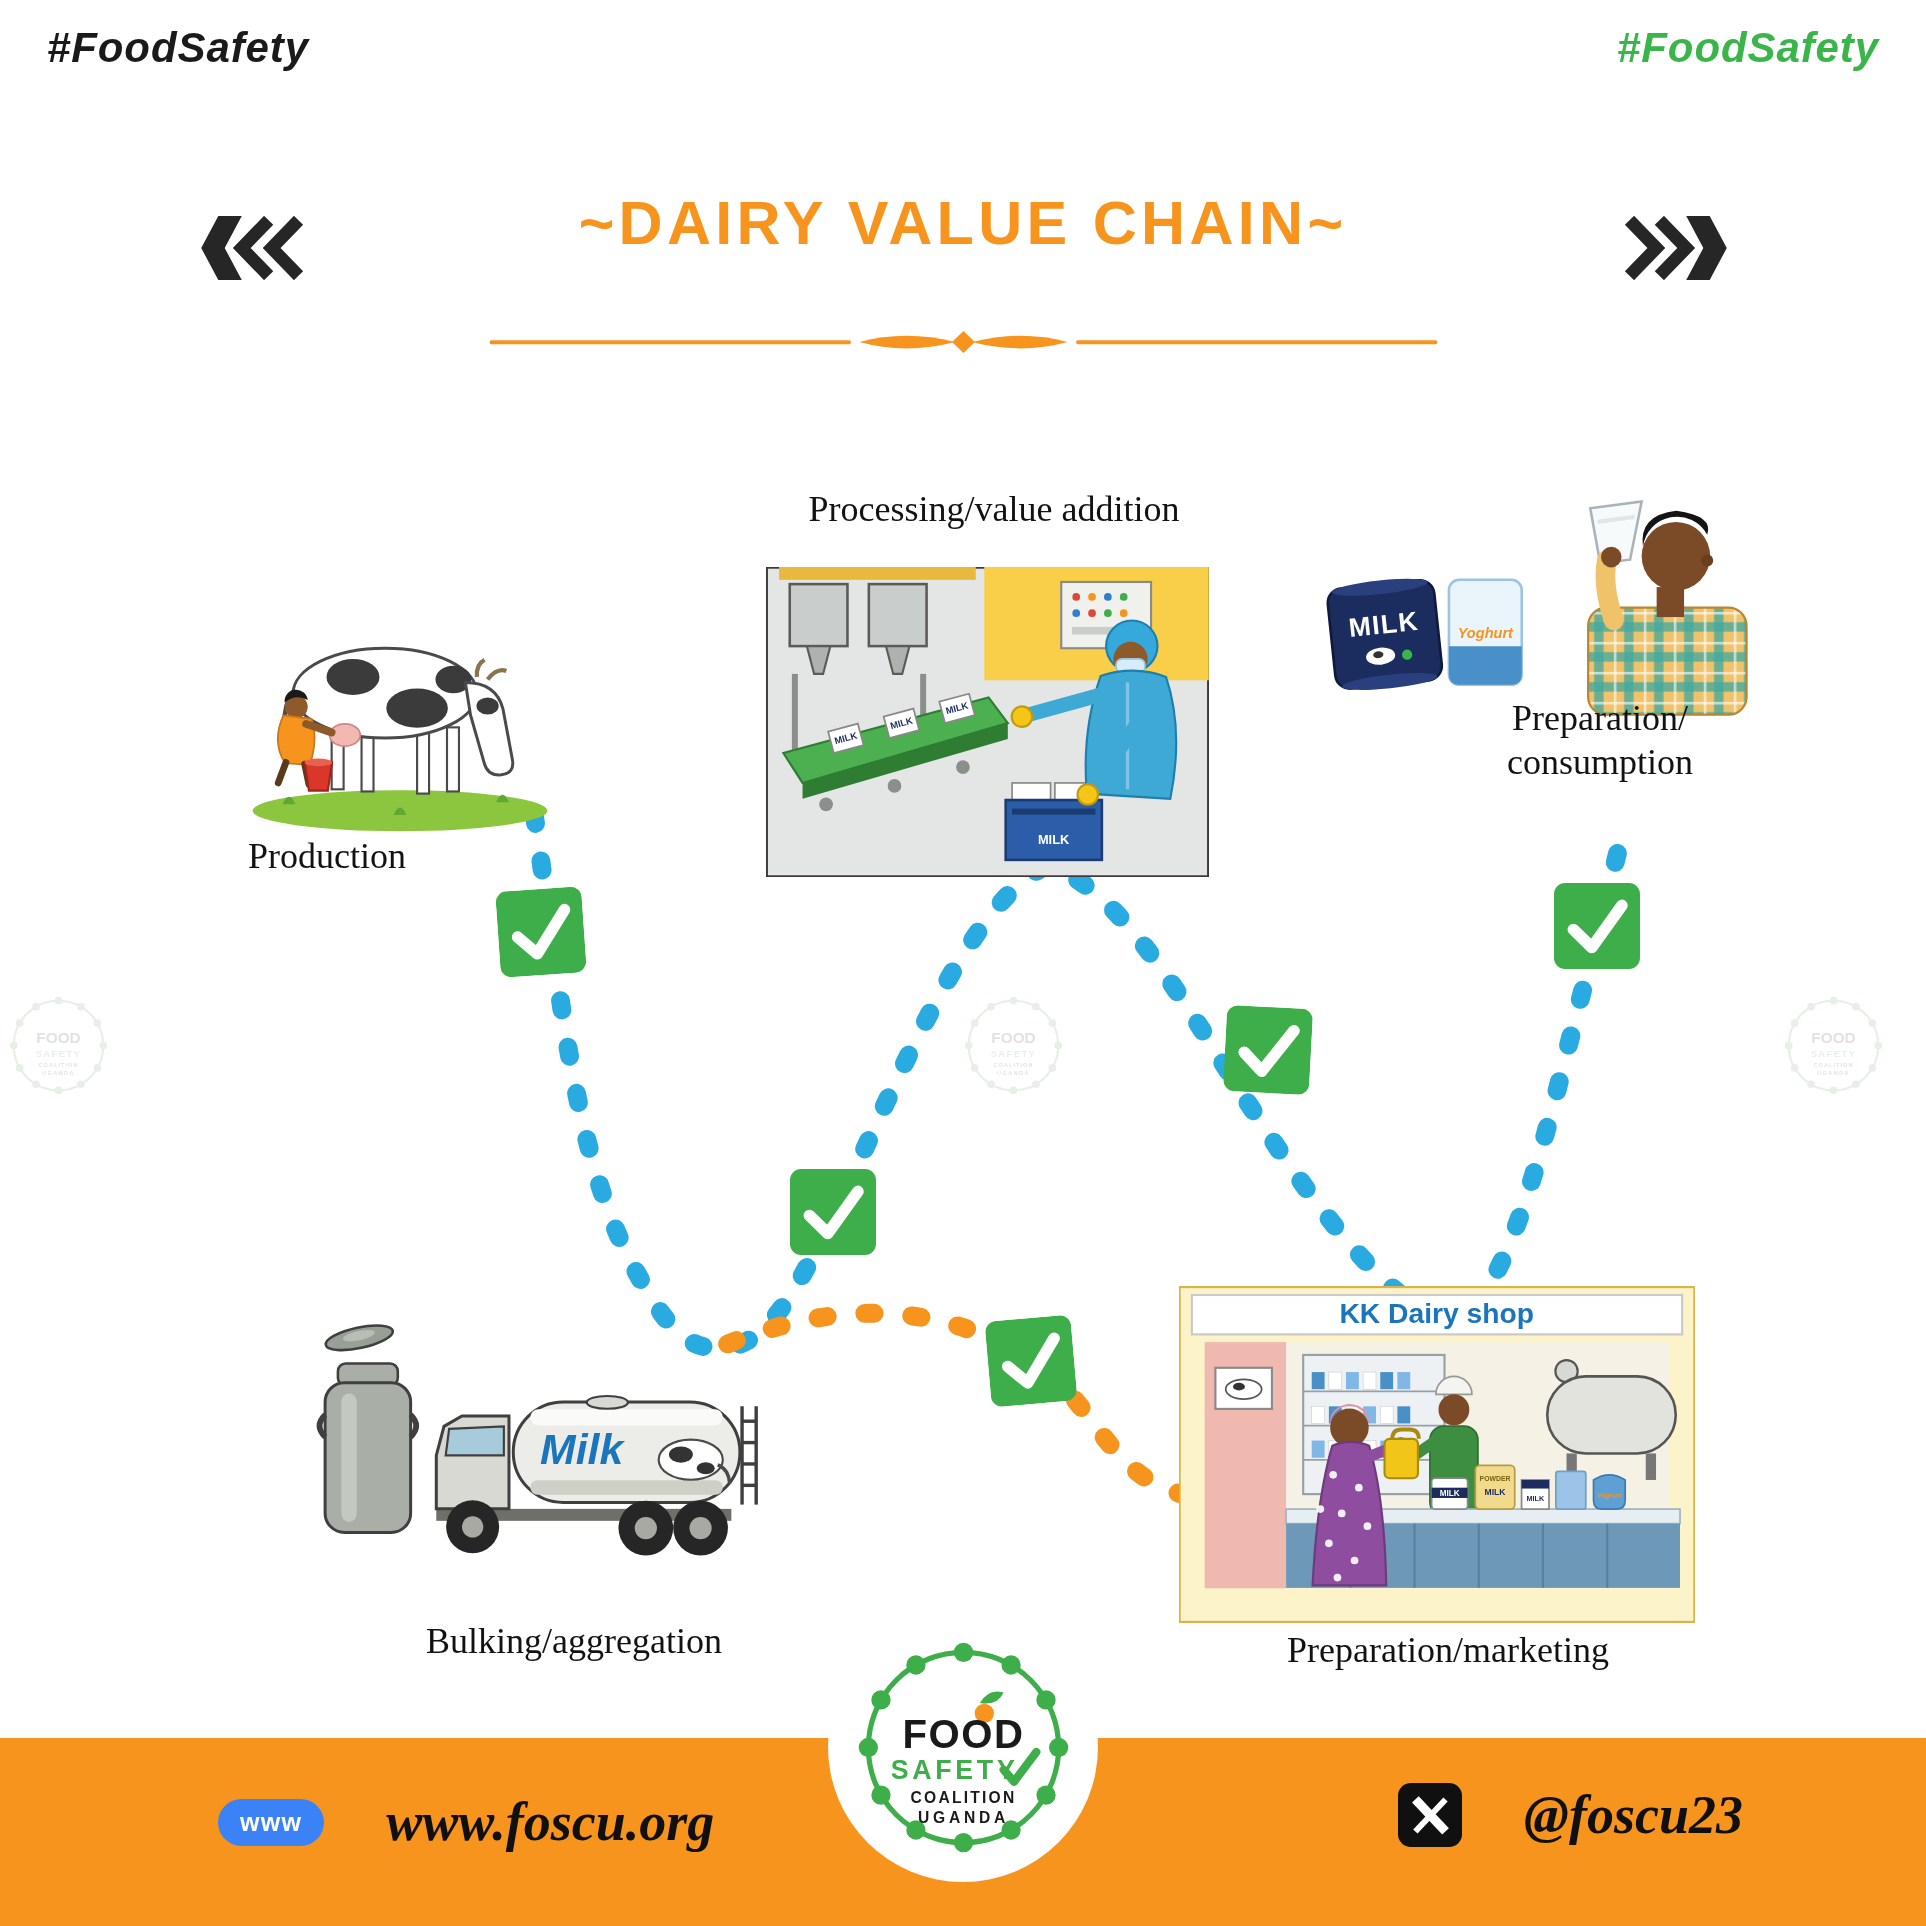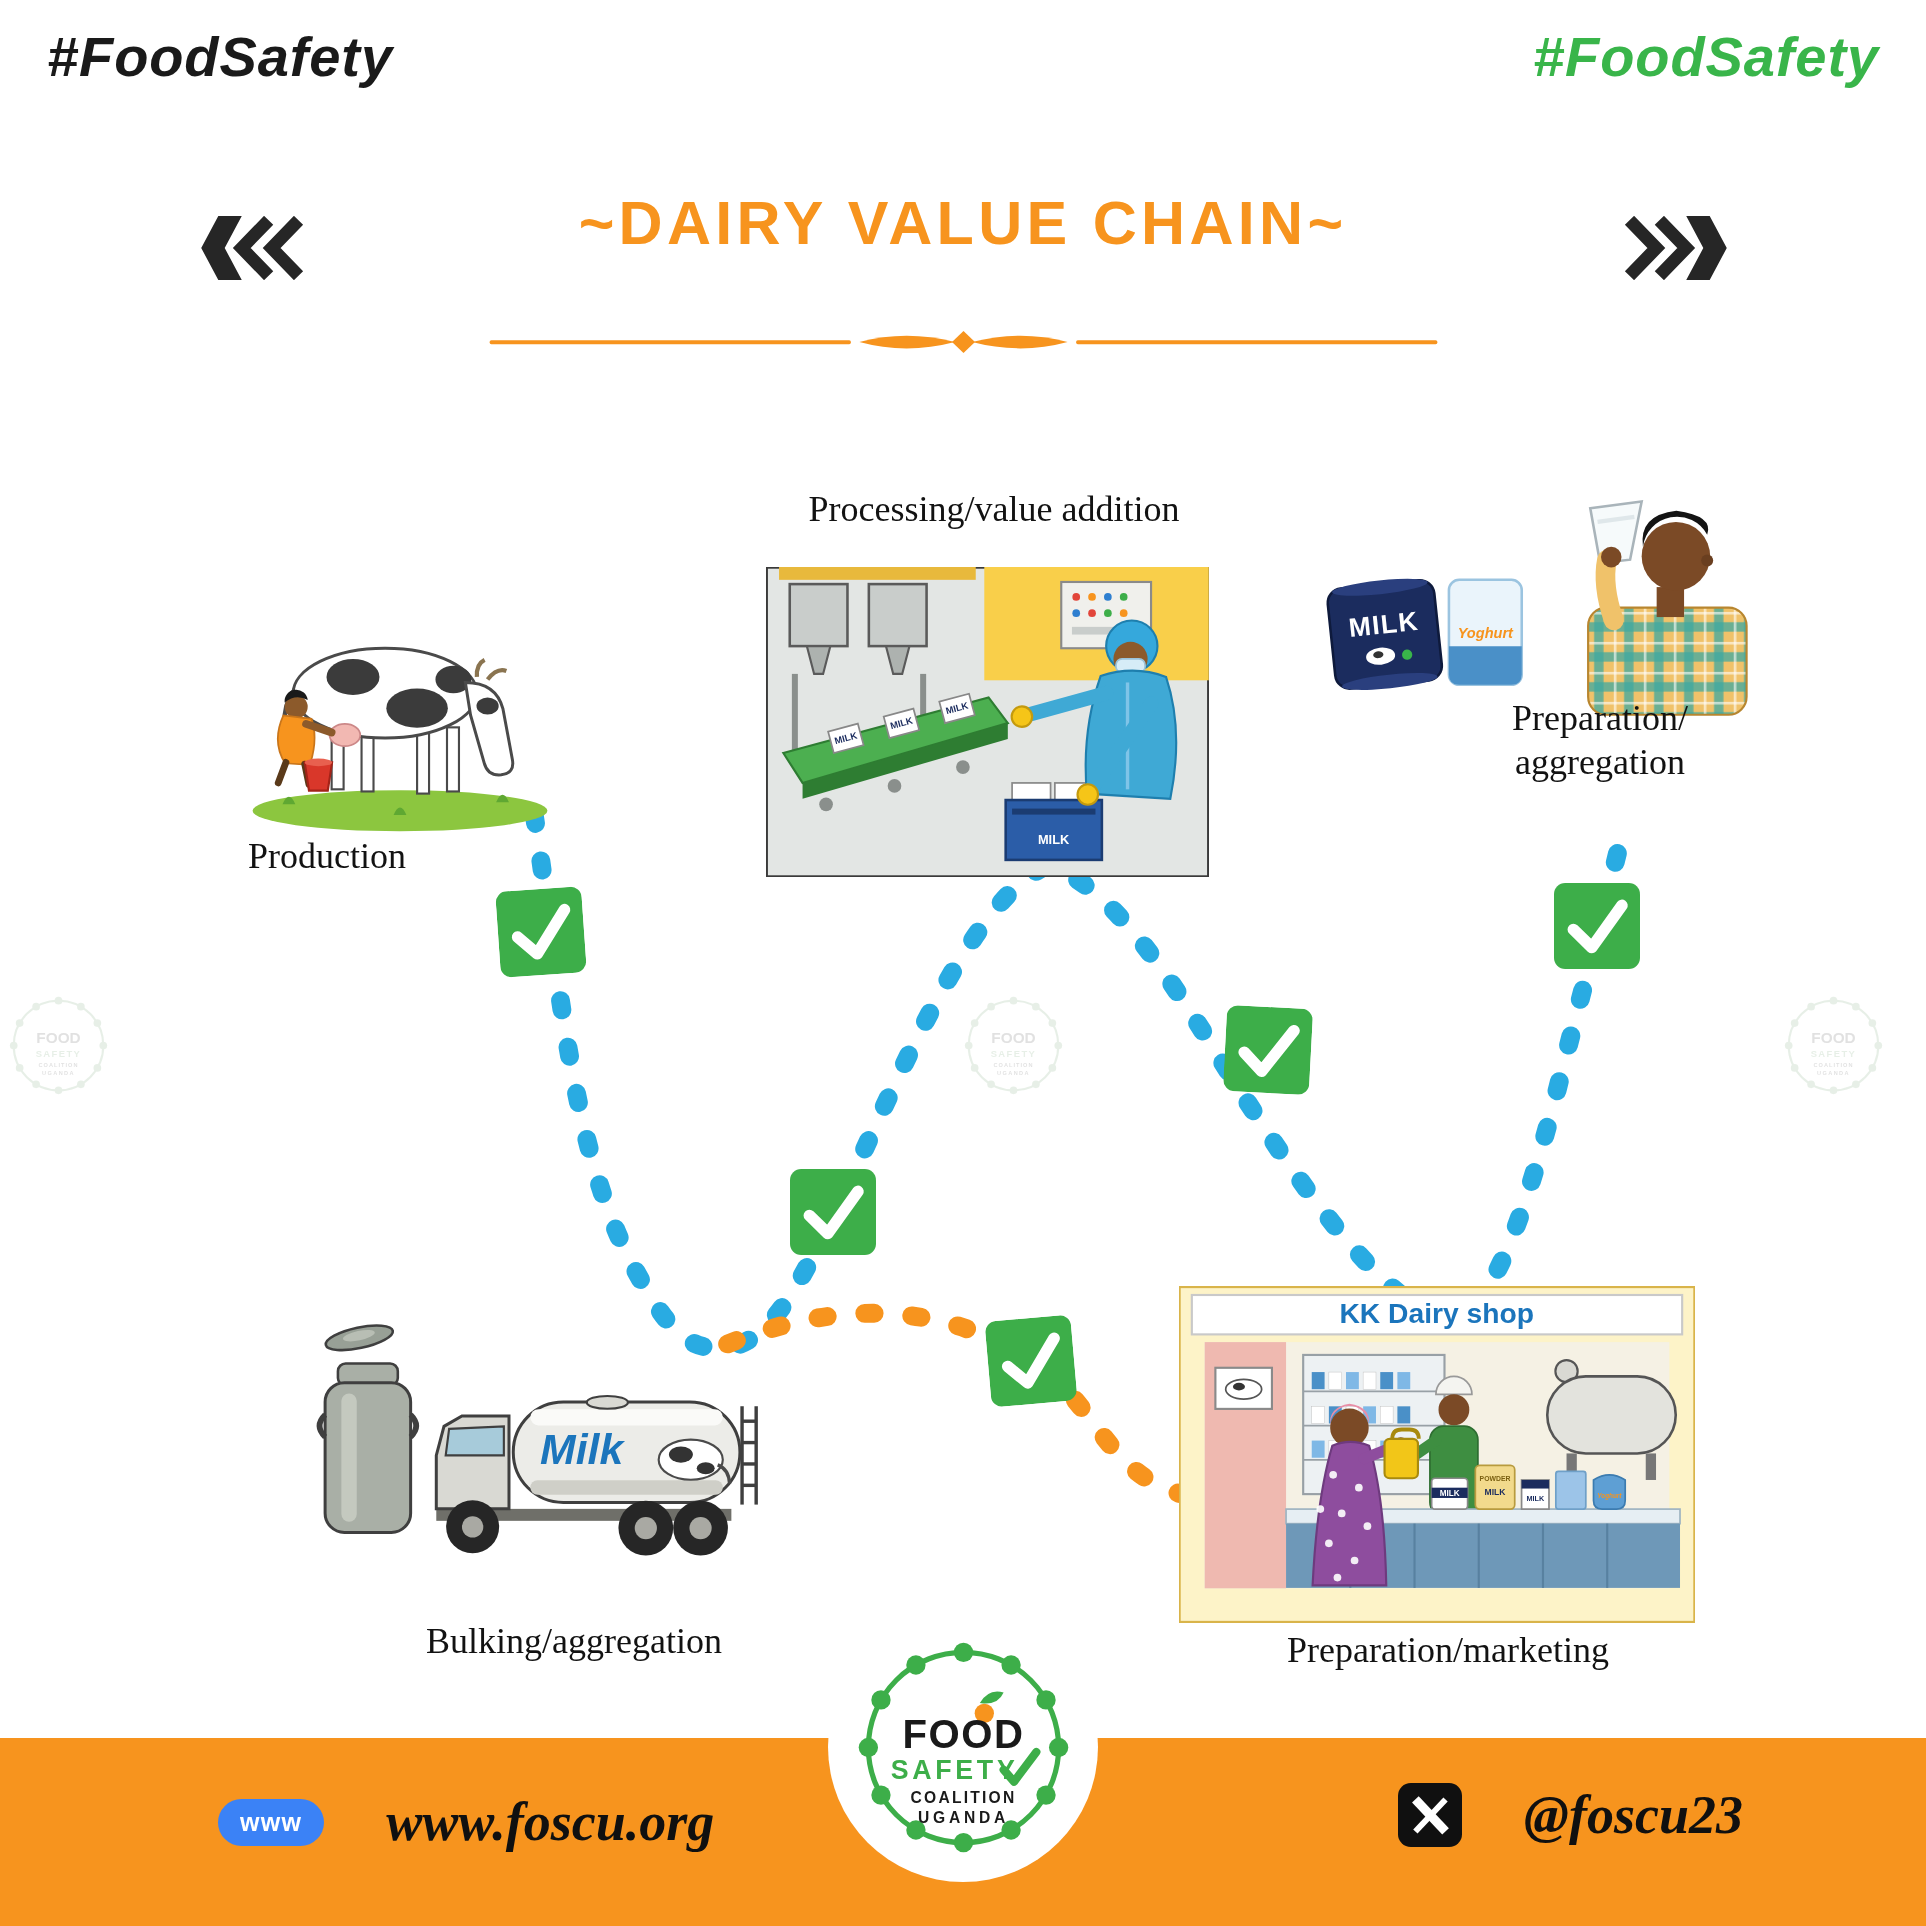--- a/index.html
+++ b/index.html
@@ -2,21 +2,21 @@
 <html style="font-size:6.8px"><head>
 <meta charset="utf-8">
 <style>
   html,body{margin:0;padding:0}
   body{
     width:1926px;height:1926px;position:relative;background:#ffffff;
     font-family:"Liberation Sans",sans-serif;overflow:hidden;
   }
   .abs{position:absolute}
   
-  .hashtag{font-size:56px;font-weight:800;font-style:italic;letter-spacing:0.9px;z-index:2}
+  .hashtag{font-size:42px;font-weight:800;font-style:italic;letter-spacing:0.9px;z-index:2}
   .hashtag-left{left:47px;top:23.5px;color:#1a1a1a}
   .hashtag-right{right:47px;top:23.5px;color:#39B54A;text-align:right}
   .page-title{
     left:0;right:0;top:188px;text-align:center;color:#F7941E;
     font-size:61px;font-weight:800;letter-spacing:4.3px;z-index:2;white-space:nowrap;
   }
   .title-arrows{top:216px;width:105px;height:64px;z-index:2}
   .divider{left:486px;top:325px;width:955px;height:34px;z-index:2}
   
   .watermark{width:105px;height:105px;opacity:.16;z-index:0}
@@ -295,21 +295,21 @@
         <polygon points="645,38 765,22 738,158 668,166" fill="#F6FAFB" stroke="#A9B4BA" stroke-width="6"></polygon>
         <line x1="662" y1="70" x2="748" y2="58" stroke="#DFE7EA" stroke-width="10"></line>
       </g>
       <path d="M700 300 q-28 -82 -16 -142" stroke="#F0C26A" stroke-width="46" fill="none" stroke-linecap="round"></path>
       <circle cx="694" cy="152" r="24" fill="#7B4A26"></circle>
     </g>
   </svg>
 </div>
 <div class="stage-label" style="left:1600px;top:697px">
   <div>Preparation/</div>
-  <div>aggregation</div>
+  <div>consumption</div>
 </div>
 
 <div class="abs illus" style="left:308px;top:1314px;width:526px;height:270px">
   <svg viewBox="0 0 1230 630">
     <g>
       <g transform="rotate(-12 120 55)">
         <ellipse cx="120" cy="55" rx="80" ry="24" fill="#98A096" stroke="#3F3F3F" stroke-width="6"></ellipse>
         <ellipse cx="120" cy="50" rx="38" ry="11" fill="#B8BEB4"></ellipse>
       </g>
       <rect x="70" y="115" width="140" height="52" rx="18" fill="#A9AFA6" stroke="#3F3F3F" stroke-width="6"></rect>

